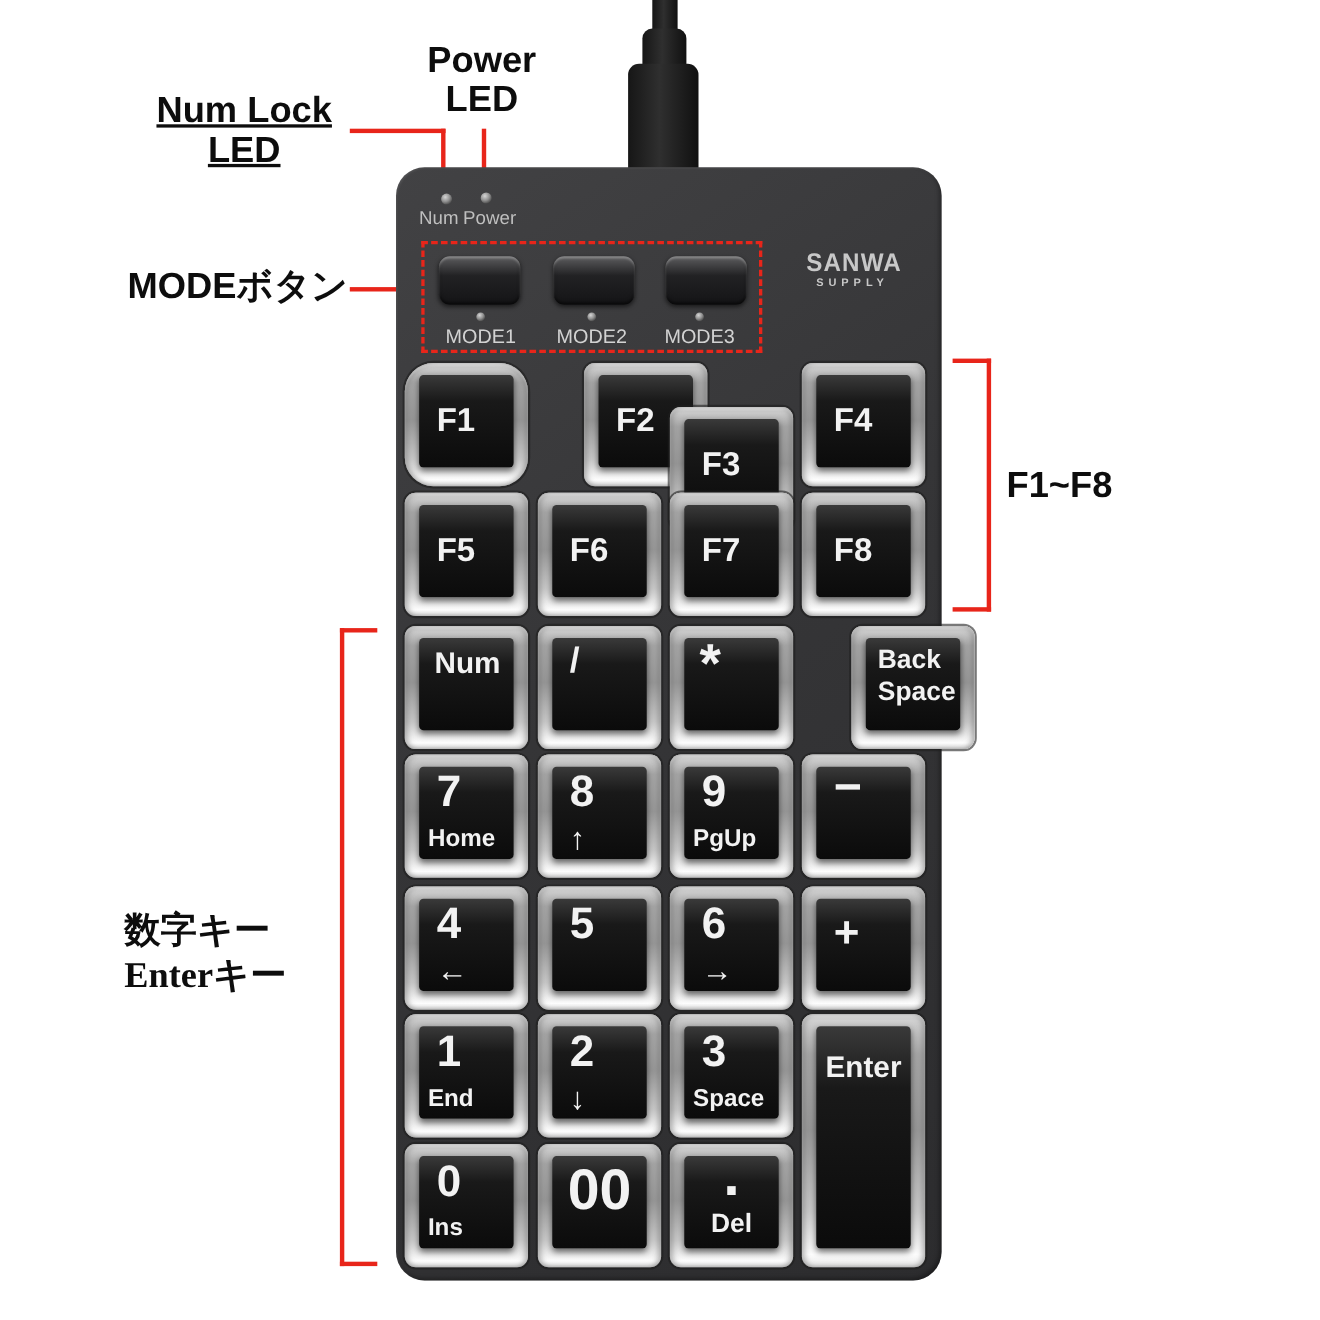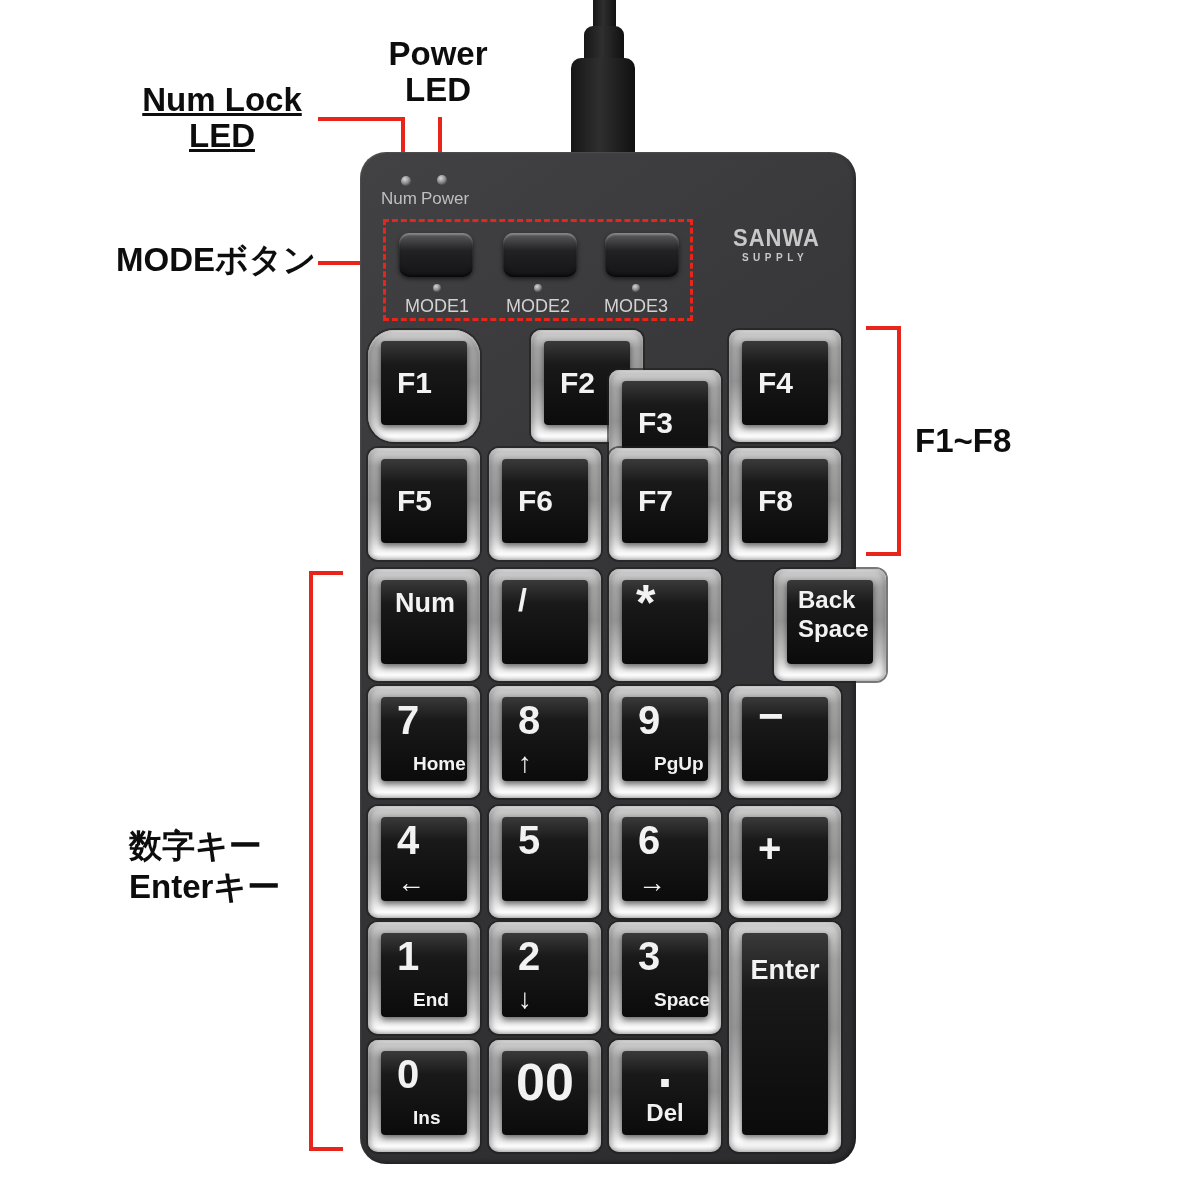--- a/index.html
+++ b/index.html
@@ -29,21 +29,21 @@
   .key{position:absolute;width:112px;height:112px;border-radius:10px;
        background:linear-gradient(180deg,#d8d8d8 0%,#a6a6a6 16%,#979797 46%,#c9c9c9 78%,#fdfdfd 95%,#e6e6e6 100%);
        box-shadow:0 0 0 2px rgba(30,30,30,.6), inset 3px 0 5px rgba(110,110,110,.45),
                   inset -3px 0 5px rgba(110,110,110,.45), inset 0 2px 2px rgba(255,255,255,.75);}
   .key-inner{position:absolute;left:13px;right:13px;top:11px;bottom:17px;border-radius:4px;
        background:linear-gradient(180deg,#3a3a3a 0%,#191919 28%,#0b0b0b 100%);
        box-shadow:0 3px 6px rgba(0,0,0,.55);}
   .key-inner span{position:absolute;color:#f2f2f2;font-weight:bold;white-space:nowrap;}
   .kf{left:16px;top:50%;transform:translateY(-50%);font-size:30px;}
   .kmain{left:16px;top:2px;font-size:40px;line-height:1.05;}
-  .ksub{left:32px;bottom:6px;font-size:19px;}
+  .ksub{left:8px;bottom:6px;font-size:22px;}
   .karrow{left:16px;bottom:2px;font-size:28px;}
   .knum{left:14px;top:8px;font-size:27px;}
   .kslash{left:16px;top:2px;font-size:32px;}
   .kstar{left:14px;top:-2px;font-size:50px;line-height:1;}
   .kbs{position:absolute;left:11px;top:6px;color:#f2f2f2;font-weight:bold;font-size:24px;line-height:1.2;}
   .kminus{left:16px;top:-4px;font-size:44px;line-height:1.05;}
   .kplus{left:16px;top:10px;font-size:40px;line-height:1.05;}
   .kenter{left:50%;transform:translateX(-50%);top:22px;font-size:27px;}
   .k00{left:50%;transform:translateX(-50%);top:4px;font-size:52px;line-height:1.05;}
   .kdot{left:50%;transform:translateX(-50%);top:-12px;font-size:54px;line-height:1.1;}
@@ -57,21 +57,21 @@
   <div class="ann ann-center" style="left:348px;top:36px;width:180px;">
     <div>Power</div>
     <div>LED</div>
   </div>
   <div class="ann ann-center" style="left:122px;top:82px;width:200px;text-decoration:underline;">
     <div>Num Lock</div>
     <div>LED</div>
   </div>
   <div class="ann" style="left:116px;top:242px;">MODEボタン</div>
   <div class="ann" style="left:915px;top:423px;">F1~F8</div>
-  <div class="ann" style="left:129px;top:826px;line-height:1.24;">
+  <div class="ann" style="left:113px;top:826px;line-height:1.24;font-family:Liberation Serif, serif;">
     <div>数字キー</div>
     <div>Enterキー</div>
   </div>
 
   <div class="redline" style="left:318px;top:117px;width:87px;height:4px;"></div>
   <div class="redline" style="left:401px;top:117px;width:4px;height:51px;"></div>
   <div class="redline" style="left:438px;top:117px;width:4px;height:51px;"></div>
   <div class="redline" style="left:318px;top:261px;width:66px;height:4px;"></div>
 
   <div class="redline" style="left:309px;top:571px;width:4px;height:580px;"></div>

